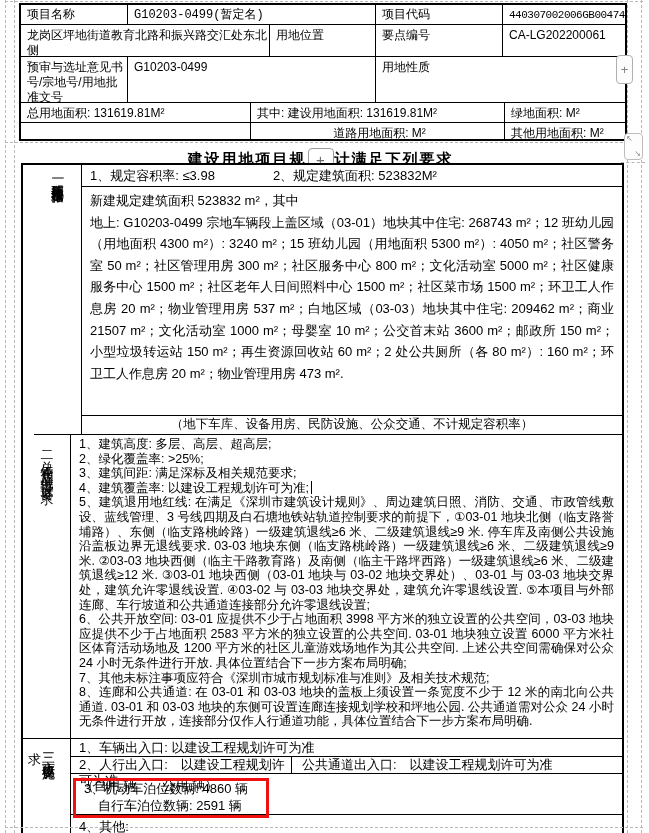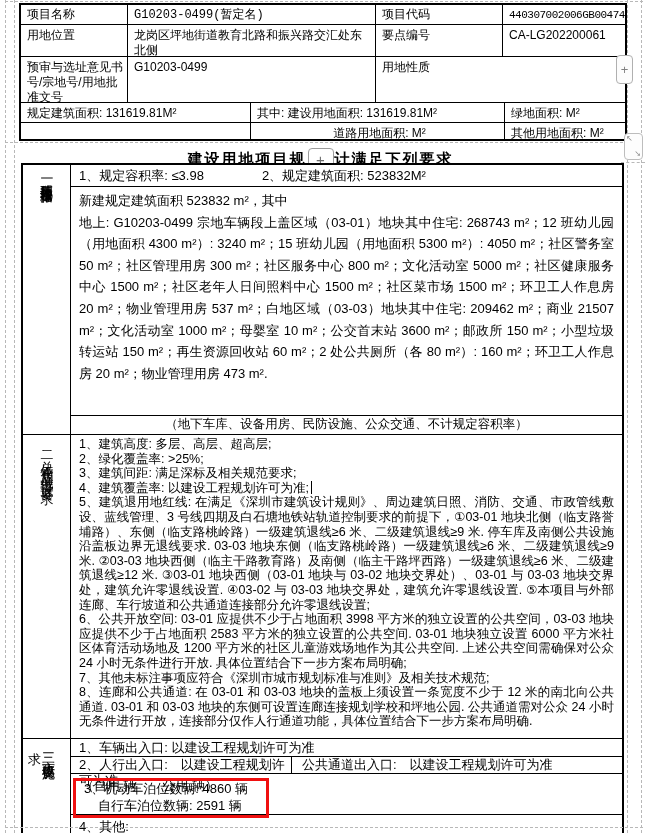--- a/index.html
+++ b/index.html
@@ -47,21 +47,21 @@
   .contentcol{flex:1;min-width:0;}
   .vrun{writing-mode:vertical-rl;text-orientation:upright;}
   .vwrap{position:absolute;top:6px;left:50%;transform:translateX(-50%);}
   .vnum{display:inline;}
   .vgap{margin-top:9px;}
   .vt1{font-size:12.5px;letter-spacing:-0.5px;}
   .vt2{font-size:13px;letter-spacing:3.2px;}
   .vt3{font-size:13px;letter-spacing:1.6px;}
   .s3run1{position:absolute;top:3px;left:16px;}
   .s3run2{position:absolute;top:3px;left:2px;}
-  .sec1{height:269px;}
+  .sec1{height:269px;margin-left:11px;}
   .s1a{height:22px;border-bottom:1px solid #000;display:flex;align-items:center;padding-left:8px;box-sizing:border-box;}
   .s1a .gap{margin-left:58px;}
   .s1b{height:229px;border-bottom:1px solid #000;box-sizing:border-box;padding:3px 8px 0 8px;line-height:21.6px;text-align:justify;}
   .s1c{height:17px;line-height:17px;text-align:center;font-size:12.5px;}
   .sec2{height:303px;}
   .sec2 .contentcol{padding:2px 8px 0 8px;box-sizing:border-box;line-height:14.6px;font-size:12.5px;}
   .para{text-align:justify;}
   .caret{display:inline-block;width:1.5px;height:13px;background:#000;vertical-align:-2px;margin-left:2px;}
   .sec3{height:96px;border-bottom:none;}
   .s3r1{height:18px;border-bottom:1px solid #000000;box-sizing:border-box;display:flex;align-items:center;padding-left:8px;}
@@ -89,32 +89,32 @@
 <div class="hguide over" style="top:827px"></div>
 
 <div class="t1">
   <div class="row r1">
     <div class="cell w1">项目名称</div>
     <div class="cell w2">G10203-0499(暂定名)</div>
     <div class="cell w3">项目代码</div>
     <div class="cell w4 num-tight">440307002006GB00474</div>
   </div>
   <div class="row r2">
+    <div class="cell w2">龙岗区坪地街道教育北路和振兴路交汇处东北侧</div>
     <div class="cell w1">用地位置</div>
-    <div class="cell w2">龙岗区坪地街道教育北路和振兴路交汇处东北侧</div>
     <div class="cell w3">要点编号</div>
     <div class="cell w4">CA-LG202200061</div>
   </div>
   <div class="row r3">
     <div class="cell w1">预审与选址意见书号/宗地号/用地批准文号</div>
     <div class="cell w2">G10203-0499</div>
     <div class="cell w3">用地性质</div>
   </div>
   <div class="row r4">
-    <div class="cell wa">规定建筑面积: 131619.81M²</div>
+    <div class="cell wa">总用地面积: 131619.81M²</div>
     <div class="cell wb">其中: 建设用地面积: 131619.81M²</div>
     <div class="cell wc">绿地面积: M²</div>
   </div>
   <div class="row r5">
     <div class="cell wa"></div>
     <div class="cell wb center">道路用地面积: M²</div>
     <div class="cell wc">其他用地面积: M²</div>
   </div>
 </div>
 

